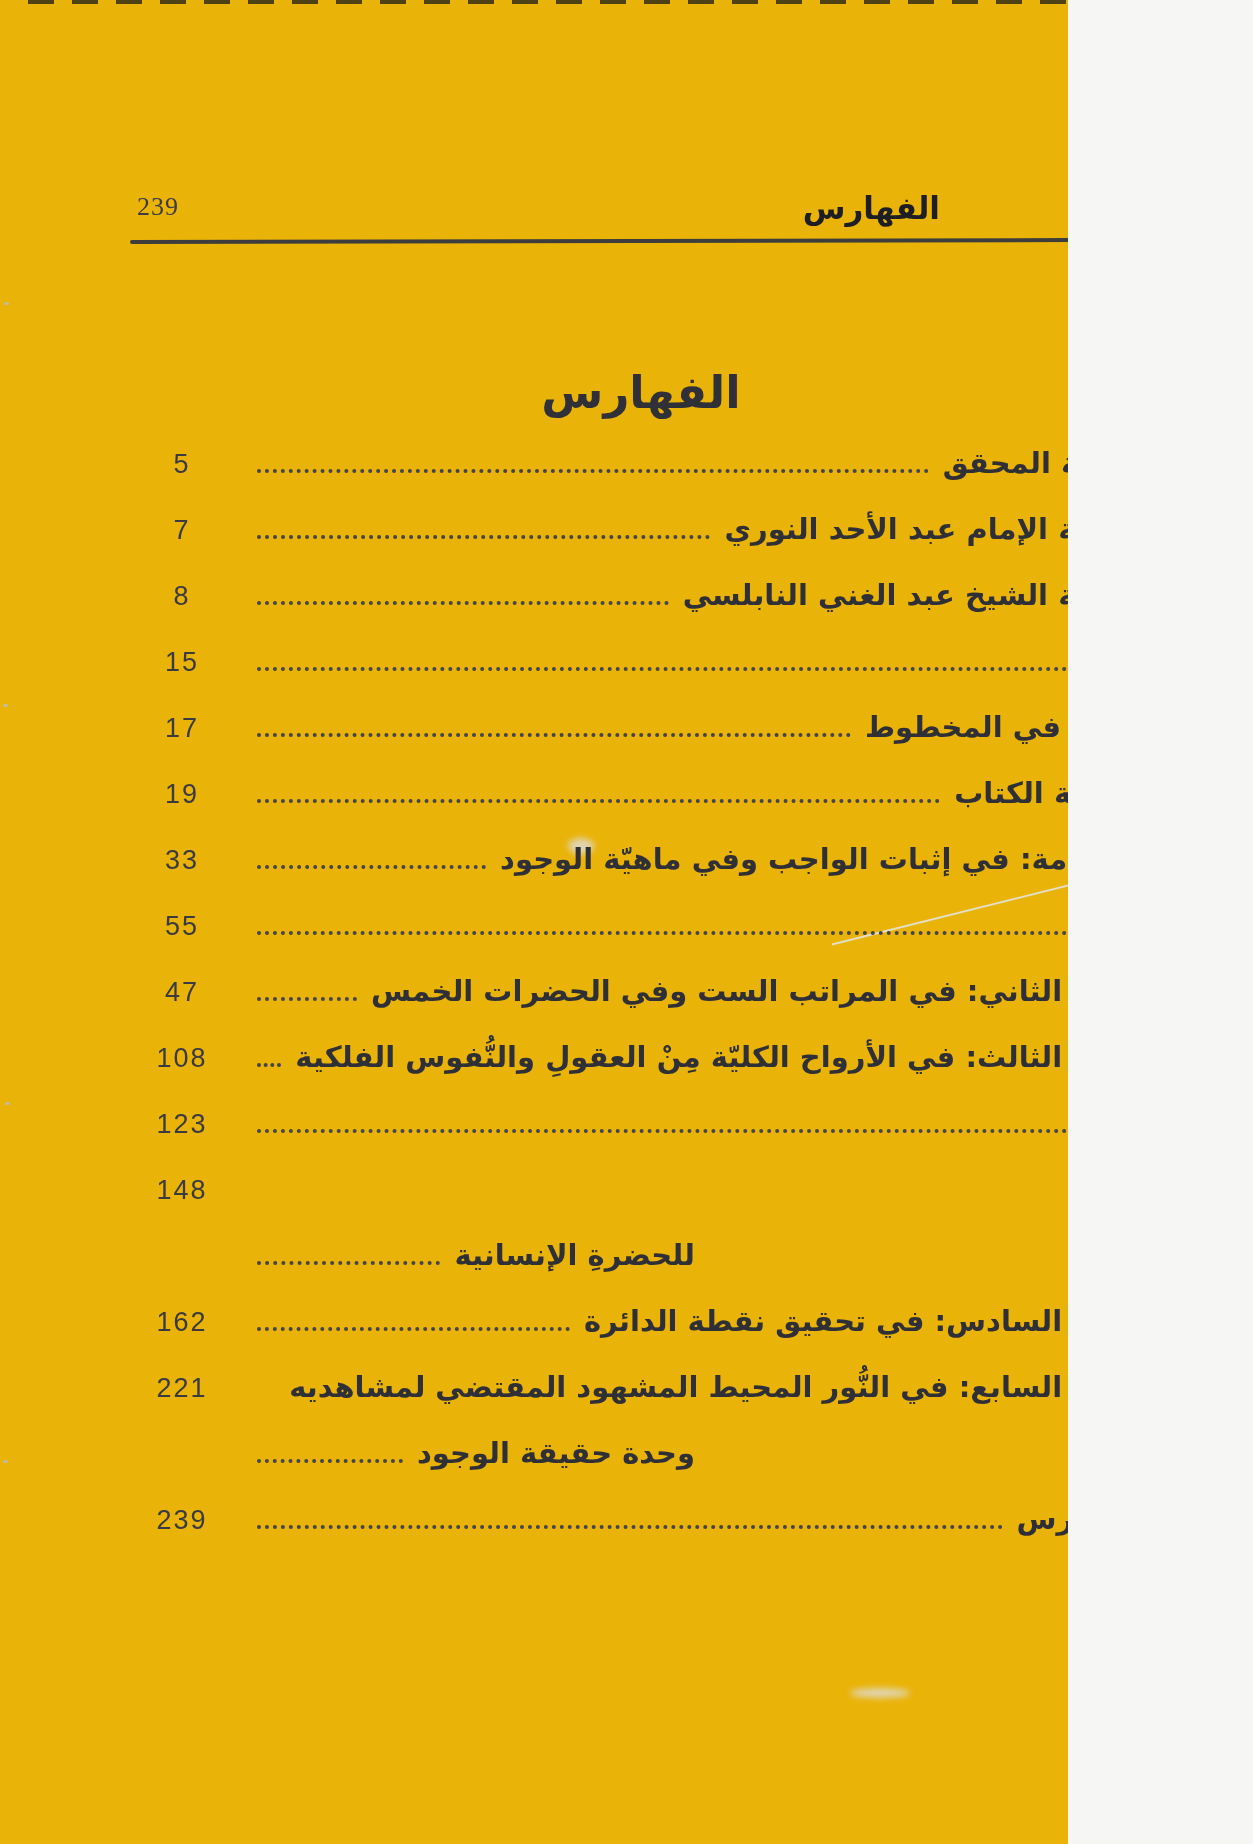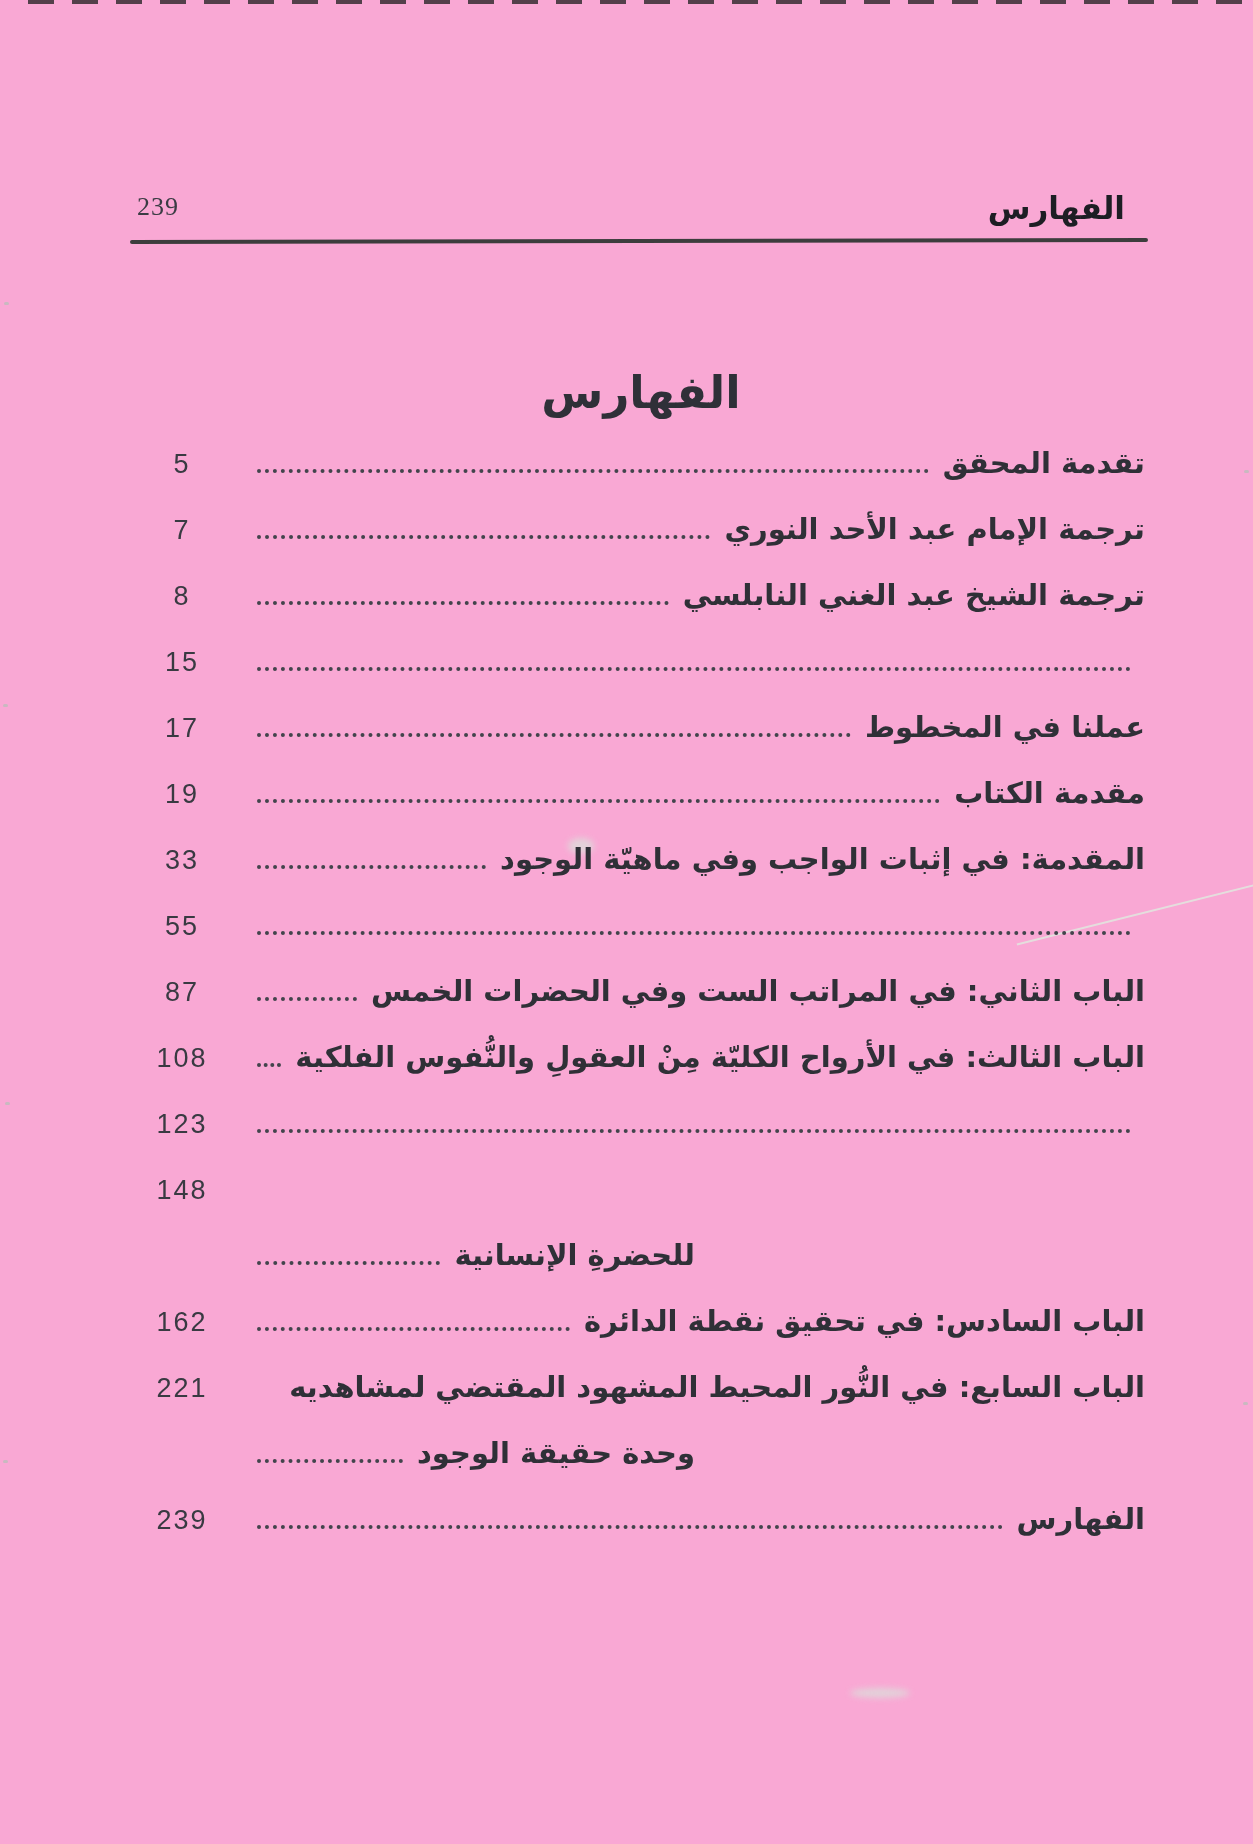--- a/index.html
+++ b/index.html
@@ -4,22 +4,22 @@
 <style>
   html,body{margin:0;padding:0;}
   body{
     width:1253px;height:1844px;
     background:#f6f6f4;
     font-family:"DejaVu Sans", sans-serif;
     overflow:hidden;
   }
   .page{
     position:relative;
-    width:1253px;height:1844px;
-    background:#f9a8d4;
+    width:1068px;height:1844px;
+    background:#eab308;
     overflow:hidden;
   }
   
   .scan-top-edge{
     position:absolute;top:0;left:28px;right:0;height:4px;
     background:repeating-linear-gradient(90deg,#1c1c1c 0 26px,rgba(0,0,0,0) 26px 44px);
     opacity:.75;
   }
   .crease-mid-right{
     position:absolute;top:912px;right:-20px;width:260px;height:2px;
@@ -147,21 +147,21 @@
     </div>
 
     <div class="toc-row">
       <span class="leader"></span>
       <span class="pagenum">55</span>
     </div>
 
     <div class="toc-row">
       <span class="entry-text">الباب الثاني: في المراتب الست وفي الحضرات الخمس</span>
       <span class="leader"></span>
-      <span class="pagenum">87</span>
+      <span class="pagenum">47</span>
     </div>
 
     <div class="toc-row">
       <span class="entry-text">الباب الثالث: في الأرواح الكليّة مِنْ العقولِ والنُّفوس الفلكية</span>
       <span class="leader"></span>
       <span class="pagenum">108</span>
     </div>
 
     <div class="toc-row">
       <span class="leader"></span>

